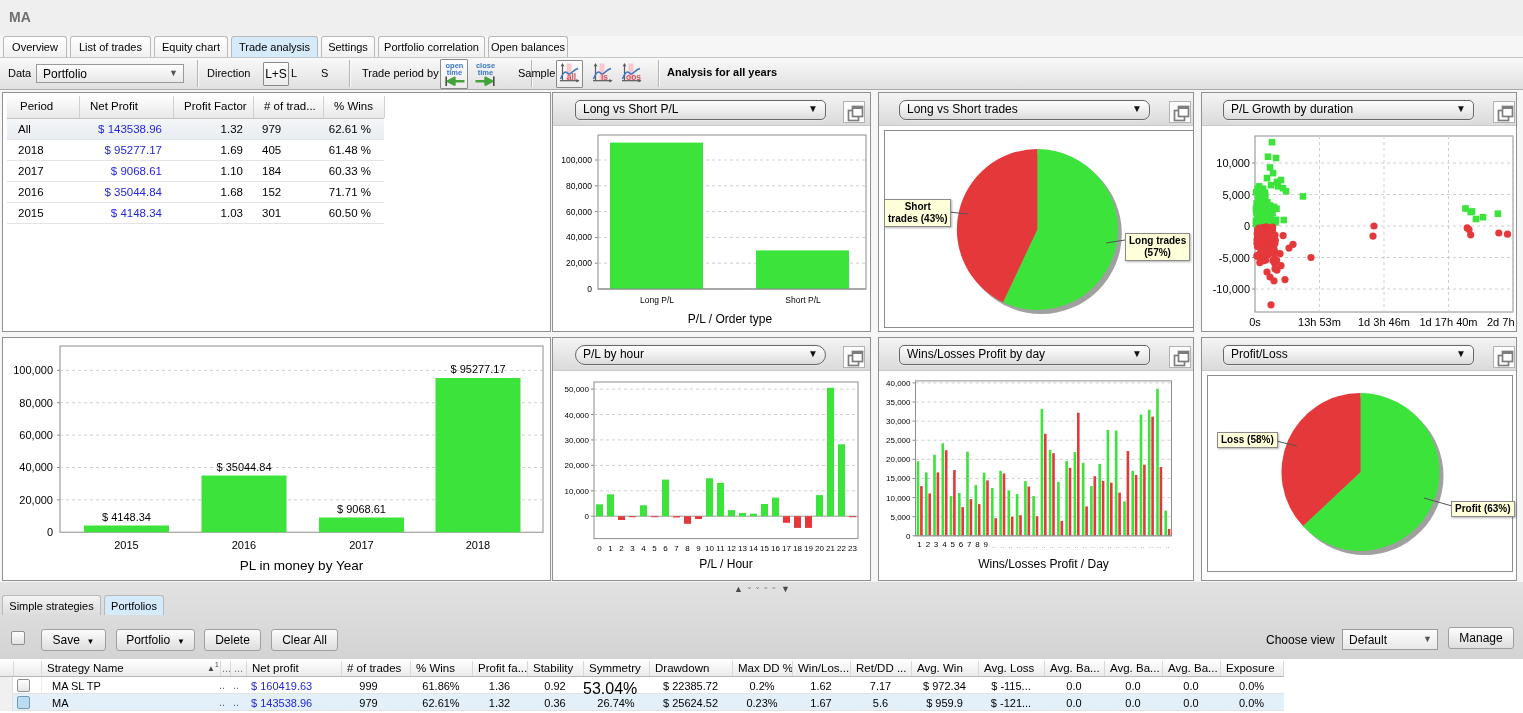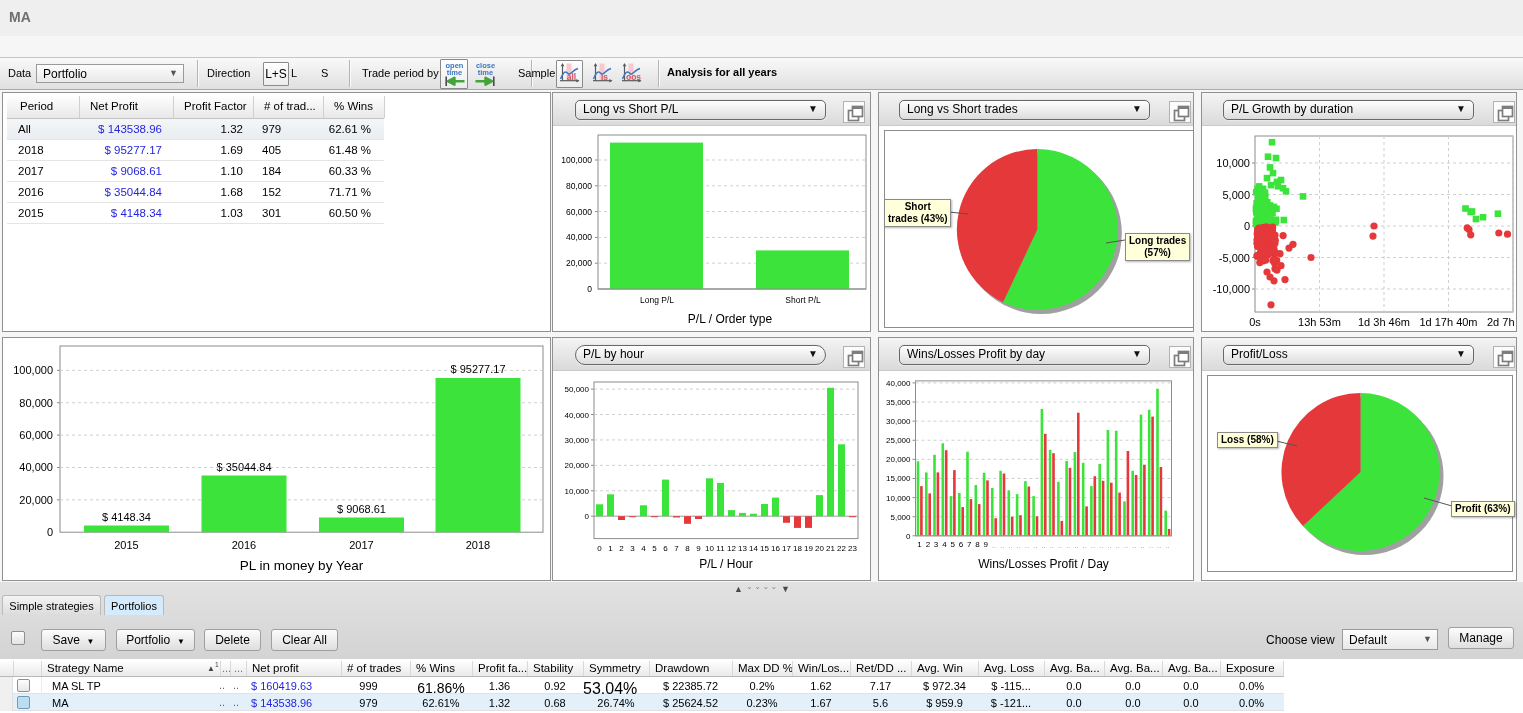--- a/index.html
+++ b/index.html
@@ -15,20 +15,29 @@
 .strip{position:absolute;left:0;top:0;width:100%;height:33px;background:linear-gradient(#f4f4f4,#dadada);border-bottom:1px solid #c9c9c9;}
 .combo{position:absolute;height:20px;border:1.5px solid #686868;border-radius:5px;background:linear-gradient(#fefefe,#f0f0f0 45%,#dcdcdc);box-shadow:0 0 0 1px #e8e8e8;}
 .ct{position:absolute;left:7px;top:1px;font-size:12px;color:#000;}
 .ca{position:absolute;right:7px;top:2px;font-size:10px;color:#111;}
 .cpy{position:absolute;width:22px;height:22px;border:1px solid #b2b2b2;background:#fcfcfc;padding:1px 0 0 1px;}
 .pielab{position:absolute;background:#ffffd9;border:1px solid #8a8a8a;font-size:10px;font-weight:bold;color:#000;text-align:center;padding:1px 3px;box-shadow:1px 1px 2px rgba(0,0,0,0.3);white-space:nowrap;line-height:12px;}
 </style></head><body>
 <div id="app">
 <div id="hdr">
       <span style="position:absolute;left:9px;top:9px;font-size:14px;font-weight:bold;color:#6f6f6f;">MA</span>
+    </div>
+    <div id="tabs">
+      <div class="tab" style="left:3px;width:64px;">Overview</div>
+      <div class="tab" style="left:70px;width:81px;">List of trades</div>
+      <div class="tab" style="left:154px;width:74px;">Equity chart</div>
+      <div class="tab sel" style="left:231px;width:87px;">Trade analysis</div>
+      <div class="tab" style="left:321px;width:54px;">Settings</div>
+      <div class="tab" style="left:378px;width:107px;">Portfolio correlation</div>
+      <div class="tab" style="left:488px;width:80px;">Open balances</div>
     </div>
     <div id="tbar">
       <span class="tlabel" style="left:8px;top:9px;">Data</span>
       <div style="position:absolute;left:36px;top:6px;width:148px;height:19px;border:1px solid #9a9a9a;background:linear-gradient(#fdfdfd,#e8e8e8);">
         <span style="position:absolute;left:6px;top:2px;font-size:12px;">Portfolio</span>
         <span style="position:absolute;right:5px;top:3px;font-size:9px;color:#555;">▼</span>
       </div>
       <div class="tsep" style="left:197px;"></div>
       <div class="tsep" style="left:349px;"></div>
       <div class="tsep" style="left:531px;"></div>
@@ -168,21 +177,21 @@
     <div class="panel" style="left:878px;top:92px;width:316px;height:240px;">
       <div class="strip"></div>
       <svg width="316" height="240" viewBox="0 0 316 240" style="position:absolute;left:0;top:0">
         <rect x="5.5" y="37.5" width="309" height="197" fill="#fff" stroke="#8c8c8c"></rect>
         <ellipse cx="162.3" cy="140.5" rx="80.5" ry="80.5" fill="#a0a0a0"></ellipse>
         <path d="M158.3,136.5 L158.3,56.0 A80.5,80.5 0 1 1 124.0,209.3 Z" fill="#3be33b"></path>
         <path d="M158.3,136.5 L124.0,209.3 A80.5,80.5 0 0 1 158.3,56.0 Z" fill="#e5383b"></path>
         <line x1="70" y1="119" x2="89" y2="121" stroke="#555" stroke-width="1"></line>
         <line x1="227" y1="150" x2="246" y2="147" stroke="#555" stroke-width="1"></line>
       </svg>
-      <div class="combo" style="left:20px;top:7px;width:251px;">
+      <div class="combo" style="left:20px;top:7px;width:251px;border-radius:7px;">
         <span class="ct">Long vs Short trades</span>
         <span class="ca">▼</span>
       </div>
       <div class="cpy" style="left:290px;top:8px;"><svg width="20" height="20" viewBox="0 0 20 20">
           <rect x="3.5" y="7.5" width="10" height="10" fill="#fff" stroke="#7d7d7d" stroke-width="1.7"></rect>
           <rect x="7.5" y="3.5" width="10" height="10" fill="#fff" stroke="#7d7d7d" stroke-width="1.7"></rect>
           <rect x="7" y="3" width="11" height="3" fill="#7d7d7d"></rect>
         </svg></div>
       <div class="pielab" style="left:5px;top:106px;">Short<br>trades (43%)</div>
       <div class="pielab" style="left:246px;top:140px;">Long trades<br>(57%)</div>
@@ -883,21 +892,21 @@
       <span style="position:absolute;left:234px;top:3px;font-size:11px;color:#777;">...</span>
       <div style="position:absolute;left:0;top:18px;width:1284px;height:17px;border-bottom:1px solid #e2e2e2;">
         <div style="position:absolute;left:0;top:0;width:13px;height:17px;background:#f0f0f0;border-right:1px solid #e0e0e0;"></div>
         <div style="position:absolute;left:41px;top:0;width:1px;height:17px;background:#ececec;"></div>
         <div style="position:absolute;left:17px;top:2px;width:13px;height:13px;border:1px solid;background:linear-gradient(#fdfdfd,#e8e8e8);border-color:#8f8f8f;border-radius:2px;"></div>
         <span style="position:absolute;left:52px;top:3px;font-size:11px;">MA SL TP</span>
         <span style="position:absolute;left:219px;top:2px;font-size:11px;color:#666;">..</span>
         <span style="position:absolute;left:233px;top:2px;font-size:11px;color:#666;">..</span>
         <span style="position:absolute;left:251px;top:3px;font-size:11px;color:#2525dd;">$ 160419.63</span>
         <span style="position:absolute;left:341px;top:3px;width:55px;text-align:center;font-size:11px;">999</span>
-        <span style="position:absolute;left:410px;top:3px;width:62px;text-align:center;font-size:14px;">61.86%</span>
+        <span style="position:absolute;left:410px;top:3px;width:62px;text-align:center;font-size:11px;">61.86%</span>
         <span style="position:absolute;left:472px;top:3px;width:55px;text-align:center;font-size:11px;">1.36</span>
         <span style="position:absolute;left:527px;top:3px;width:56px;text-align:center;font-size:11px;">0.92</span>
         <span style="position:absolute;left:583px;top:3px;width:66px;text-align:left;font-size:16px;">53.04%</span>
         <span style="position:absolute;left:649px;top:3px;width:83px;text-align:center;font-size:11px;">$ 22385.72</span>
         <span style="position:absolute;left:732px;top:3px;width:60px;text-align:center;font-size:11px;">0.2%</span>
         <span style="position:absolute;left:792px;top:3px;width:58px;text-align:center;font-size:11px;">1.62</span>
         <span style="position:absolute;left:850px;top:3px;width:61px;text-align:center;font-size:11px;">7.17</span>
         <span style="position:absolute;left:911px;top:3px;width:67px;text-align:center;font-size:11px;">$ 972.34</span>
         <span style="position:absolute;left:978px;top:3px;width:66px;text-align:center;font-size:11px;">$ -115...</span>
         <span style="position:absolute;left:1044px;top:3px;width:60px;text-align:center;font-size:11px;">0.0</span>
@@ -909,21 +918,21 @@
         <div style="position:absolute;left:0;top:0;width:13px;height:17px;background:#f0f0f0;border-right:1px solid #e0e0e0;"></div>
         <div style="position:absolute;left:41px;top:0;width:1px;height:17px;background:#ececec;"></div>
         <div style="position:absolute;left:17px;top:2px;width:13px;height:13px;border:1px solid;background:#bcdcf2;border-color:#6f9ab8;border-radius:2px;"></div>
         <span style="position:absolute;left:52px;top:3px;font-size:11px;">MA</span>
         <span style="position:absolute;left:219px;top:2px;font-size:11px;color:#666;">..</span>
         <span style="position:absolute;left:233px;top:2px;font-size:11px;color:#666;">..</span>
         <span style="position:absolute;left:251px;top:3px;font-size:11px;color:#2525dd;">$ 143538.96</span>
         <span style="position:absolute;left:341px;top:3px;width:55px;text-align:center;font-size:11px;">979</span>
         <span style="position:absolute;left:410px;top:3px;width:62px;text-align:center;font-size:11px;">62.61%</span>
         <span style="position:absolute;left:472px;top:3px;width:55px;text-align:center;font-size:11px;">1.32</span>
-        <span style="position:absolute;left:527px;top:3px;width:56px;text-align:center;font-size:11px;">0.68</span>
+        <span style="position:absolute;left:527px;top:3px;width:56px;text-align:center;font-size:11px;">0.36</span>
         <span style="position:absolute;left:583px;top:3px;width:66px;text-align:center;font-size:11px;">26.74%</span>
         <span style="position:absolute;left:649px;top:3px;width:83px;text-align:center;font-size:11px;">$ 25624.52</span>
         <span style="position:absolute;left:732px;top:3px;width:60px;text-align:center;font-size:11px;">0.23%</span>
         <span style="position:absolute;left:792px;top:3px;width:58px;text-align:center;font-size:11px;">1.67</span>
         <span style="position:absolute;left:850px;top:3px;width:61px;text-align:center;font-size:11px;">5.6</span>
         <span style="position:absolute;left:911px;top:3px;width:67px;text-align:center;font-size:11px;">$ 959.9</span>
         <span style="position:absolute;left:978px;top:3px;width:66px;text-align:center;font-size:11px;">$ -121...</span>
         <span style="position:absolute;left:1044px;top:3px;width:60px;text-align:center;font-size:11px;">0.0</span>
         <span style="position:absolute;left:1104px;top:3px;width:58px;text-align:center;font-size:11px;">0.0</span>
         <span style="position:absolute;left:1162px;top:3px;width:58px;text-align:center;font-size:11px;">0.0</span>

